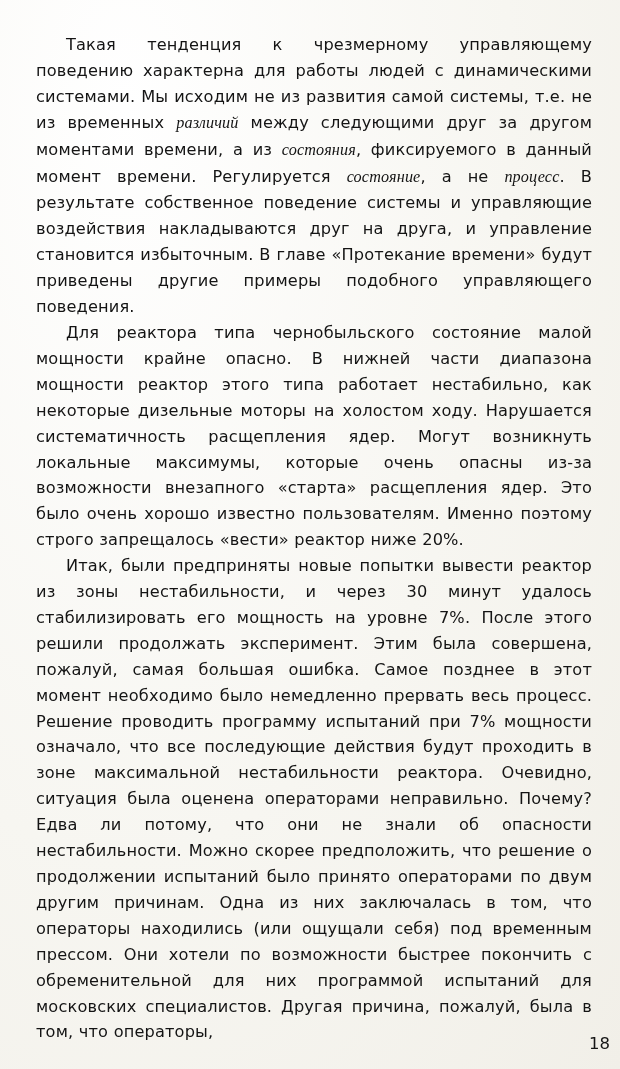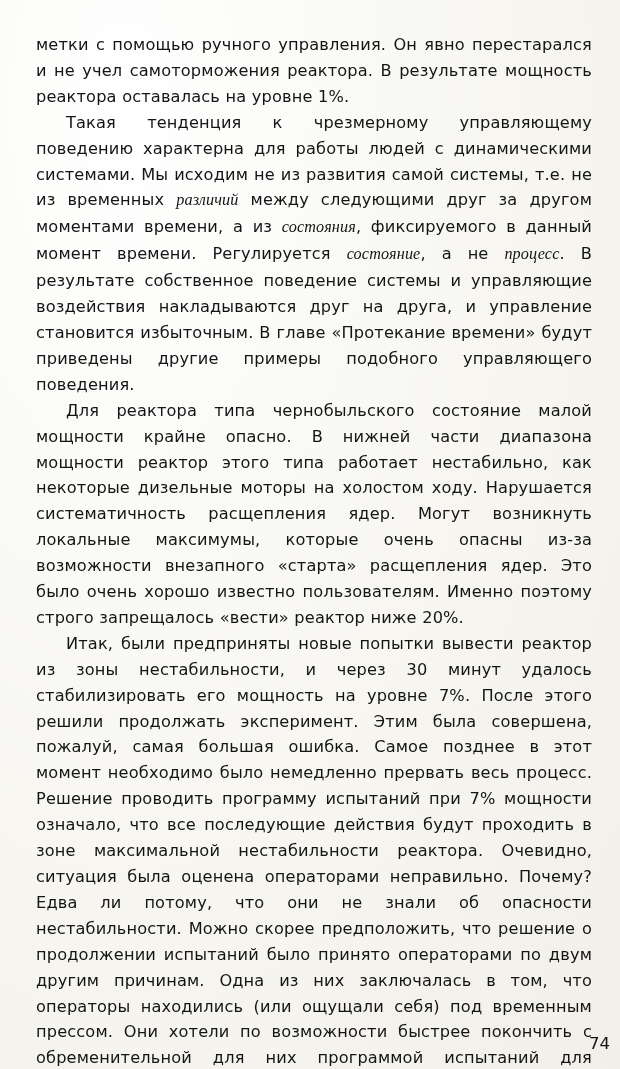--- a/index.html
+++ b/index.html
@@ -55,20 +55,19 @@
     font-size: 16.5px;
     color: #161616;
   }
 </style>
 </head>
 <body>
 
 <div class="page">
   <div class="page-inner">
     <div class="body-text" id="body-text">
-        <p><span>метки с помощью ручного управления. Он явно перестарался и не учел самоторможения реактора. В результате мощность реактора оставалась на уровне 1%.</span></p>
         <p class="indent"><span>Такая тенденция к чрезмерному управляющему поведению характерна для работы людей с динамическими системами. Мы исходим не из развития самой системы, т.е. не из временных </span><i>различий</i><span> между следующими друг за другом моментами времени, а из </span><i>состояния</i><span>, фиксируемого в данный момент времени. Регулируется </span><i>состояние</i><span>, а не </span><i>процесс</i><span>. В результате собственное поведение системы и управляющие воздействия накладываются друг на друга, и управление становится избыточным. В главе «Протекание времени» будут приведены другие примеры подобного управляющего поведения.</span></p>
         <p class="indent"><span>Для реактора типа чернобыльского состояние малой мощности крайне опасно. В нижней части диапазона мощности реактор этого типа работает нестабильно, как некоторые дизельные моторы на холостом ходу. Нарушается систематичность расщепления ядер. Могут возникнуть локальные максимумы, которые очень опасны из-за возможности внезапного «старта» расщепления ядер. Это было очень хорошо известно пользователям. Именно поэтому строго запрещалось «вести» реактор ниже 20%.</span></p>
         <p class="indent"><span>Итак, были предприняты новые попытки вывести реактор из зоны нестабильности, и через 30 минут удалось стабилизировать его мощность на уровне 7%. После этого решили продолжать эксперимент. Этим была совершена, пожалуй, самая большая ошибка. Самое позднее в этот момент необходимо было немедленно прервать весь процесс. Решение проводить программу испытаний при 7% мощности означало, что все последующие действия будут проходить в зоне максимальной нестабильности реактора. Очевидно, ситуация была оценена операторами неправильно. Почему? Едва ли потому, что они не знали об опасности нестабильности. Можно скорее предположить, что решение о продолжении испытаний было принято операторами по двум другим причинам. Одна из них заключалась в том, что операторы находились (или ощущали себя) под временным прессом. Они хотели по возможности быстрее покончить с обременительной для них программой испытаний для московских специалистов. Другая причина, пожалуй, была в том, что операторы,</span></p>
       </div>
   </div>
-  <div class="folio">74</div>
+  <div class="folio">18</div>
 </div>
 
 </body></html>

